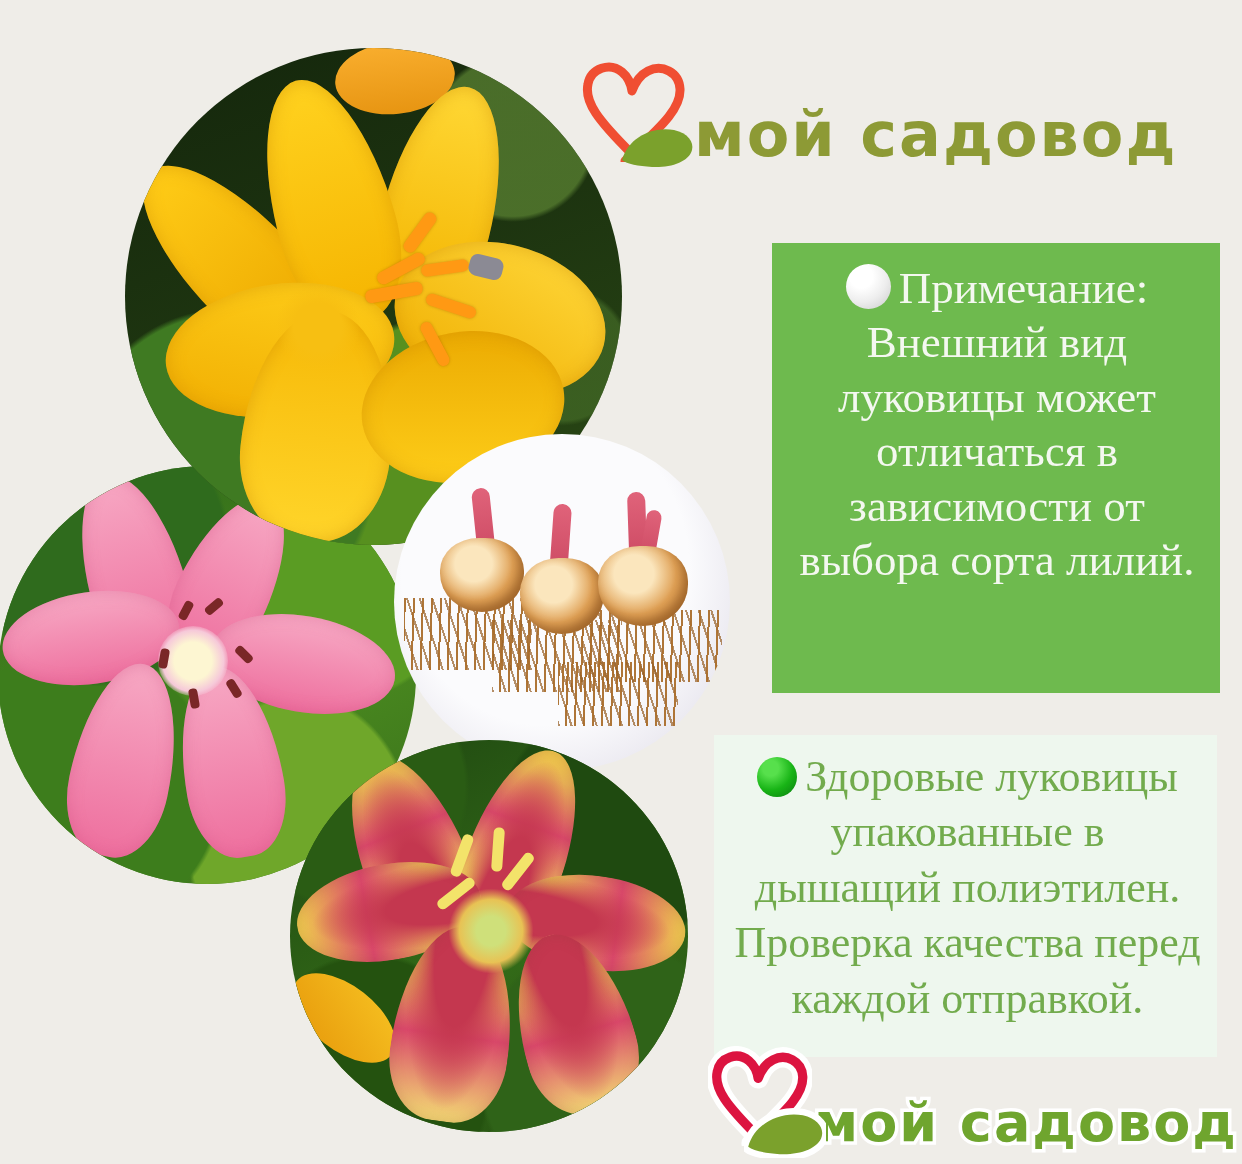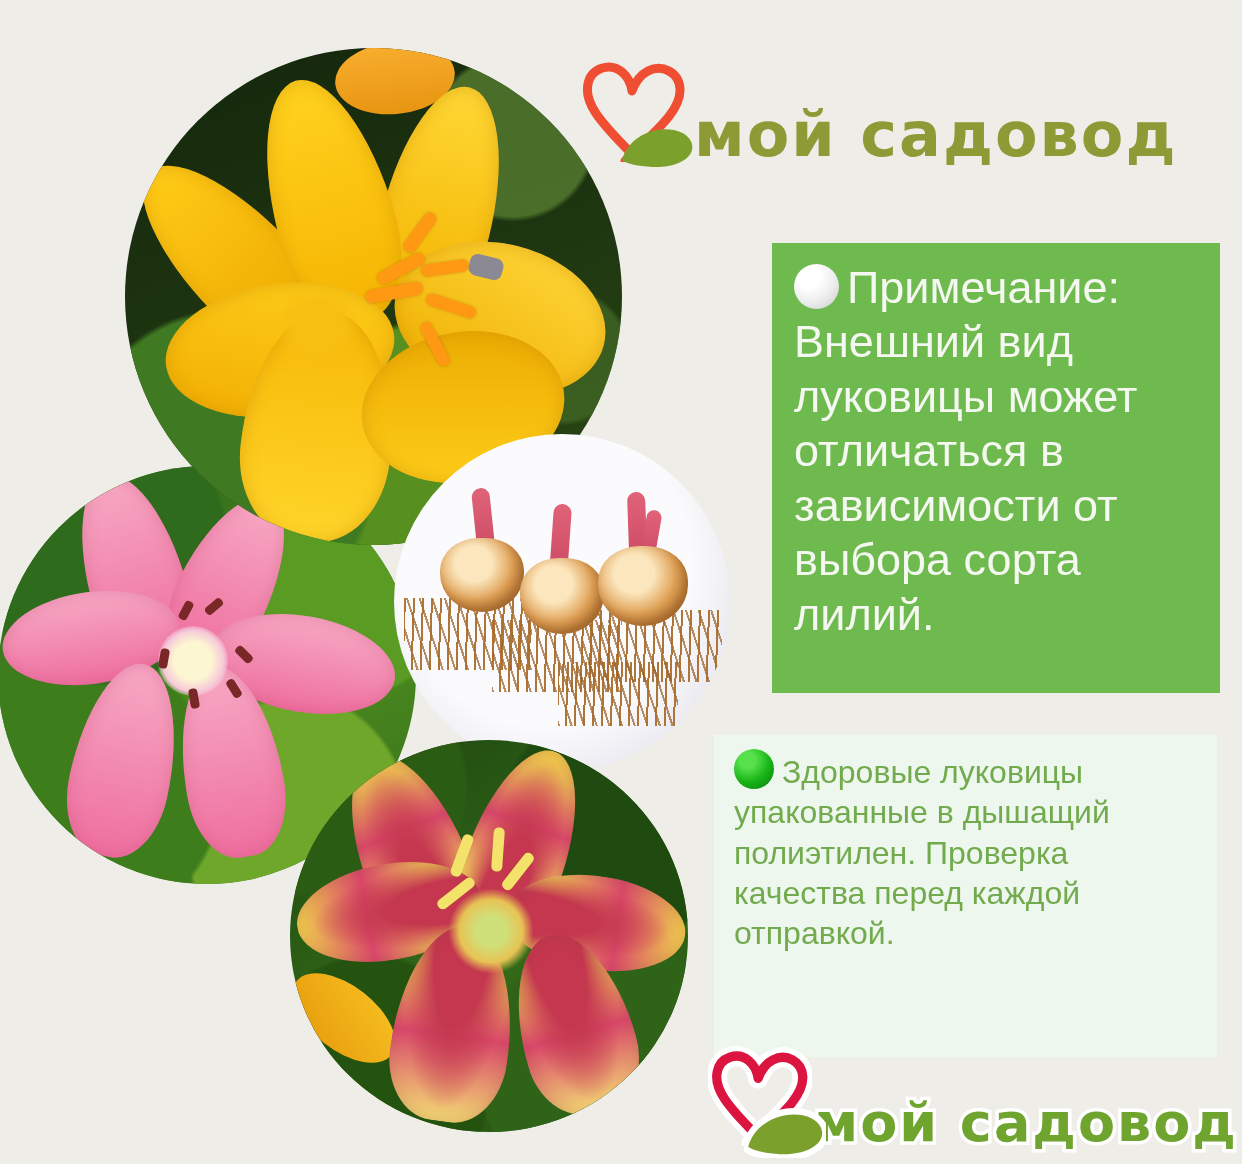--- a/index.html
+++ b/index.html
@@ -150,23 +150,23 @@
   #box-note{
     left:772px;top:243px;width:448px;height:450px;
     background:#6eba4e;color:#f4f8f0;
     padding:18px 20px 10px 22px;z-index:7;
   }
   #box-health{
     left:714px;top:735px;width:503px;height:322px;
     background:#eef7ee;color:#72ab4d;
     padding:14px 16px 10px 20px;z-index:6;
   }
-  .boxtext{font-family:Liberation Sans, sans-serif;margin:0;}
+  .boxtext{font-family:Liberation Serif, serif;margin:0;text-align:center;}
   #box-note .boxtext{font-size:45px;line-height:1.21;}
-  #box-health .boxtext{font-size:32px;line-height:1.26;}
+  #box-health .boxtext{font-size:44px;line-height:1.26;}
   .bullet{display:inline-block;vertical-align:-6px;border-radius:50%;margin-right:8px;}
   .bullet-white{width:45px;height:45px;
     background:radial-gradient(circle at 34% 28%,#ffffff 0 26%,#ededed 58%,#c9c9c9 100%);}
   .bullet-green{width:40px;height:40px;
     background:radial-gradient(circle at 34% 28%,#57e04c 0 20%,#18b416 56%,#0a7a10 100%);}
 </style>
 </head>
 <body>
 
 <div class="stage">

